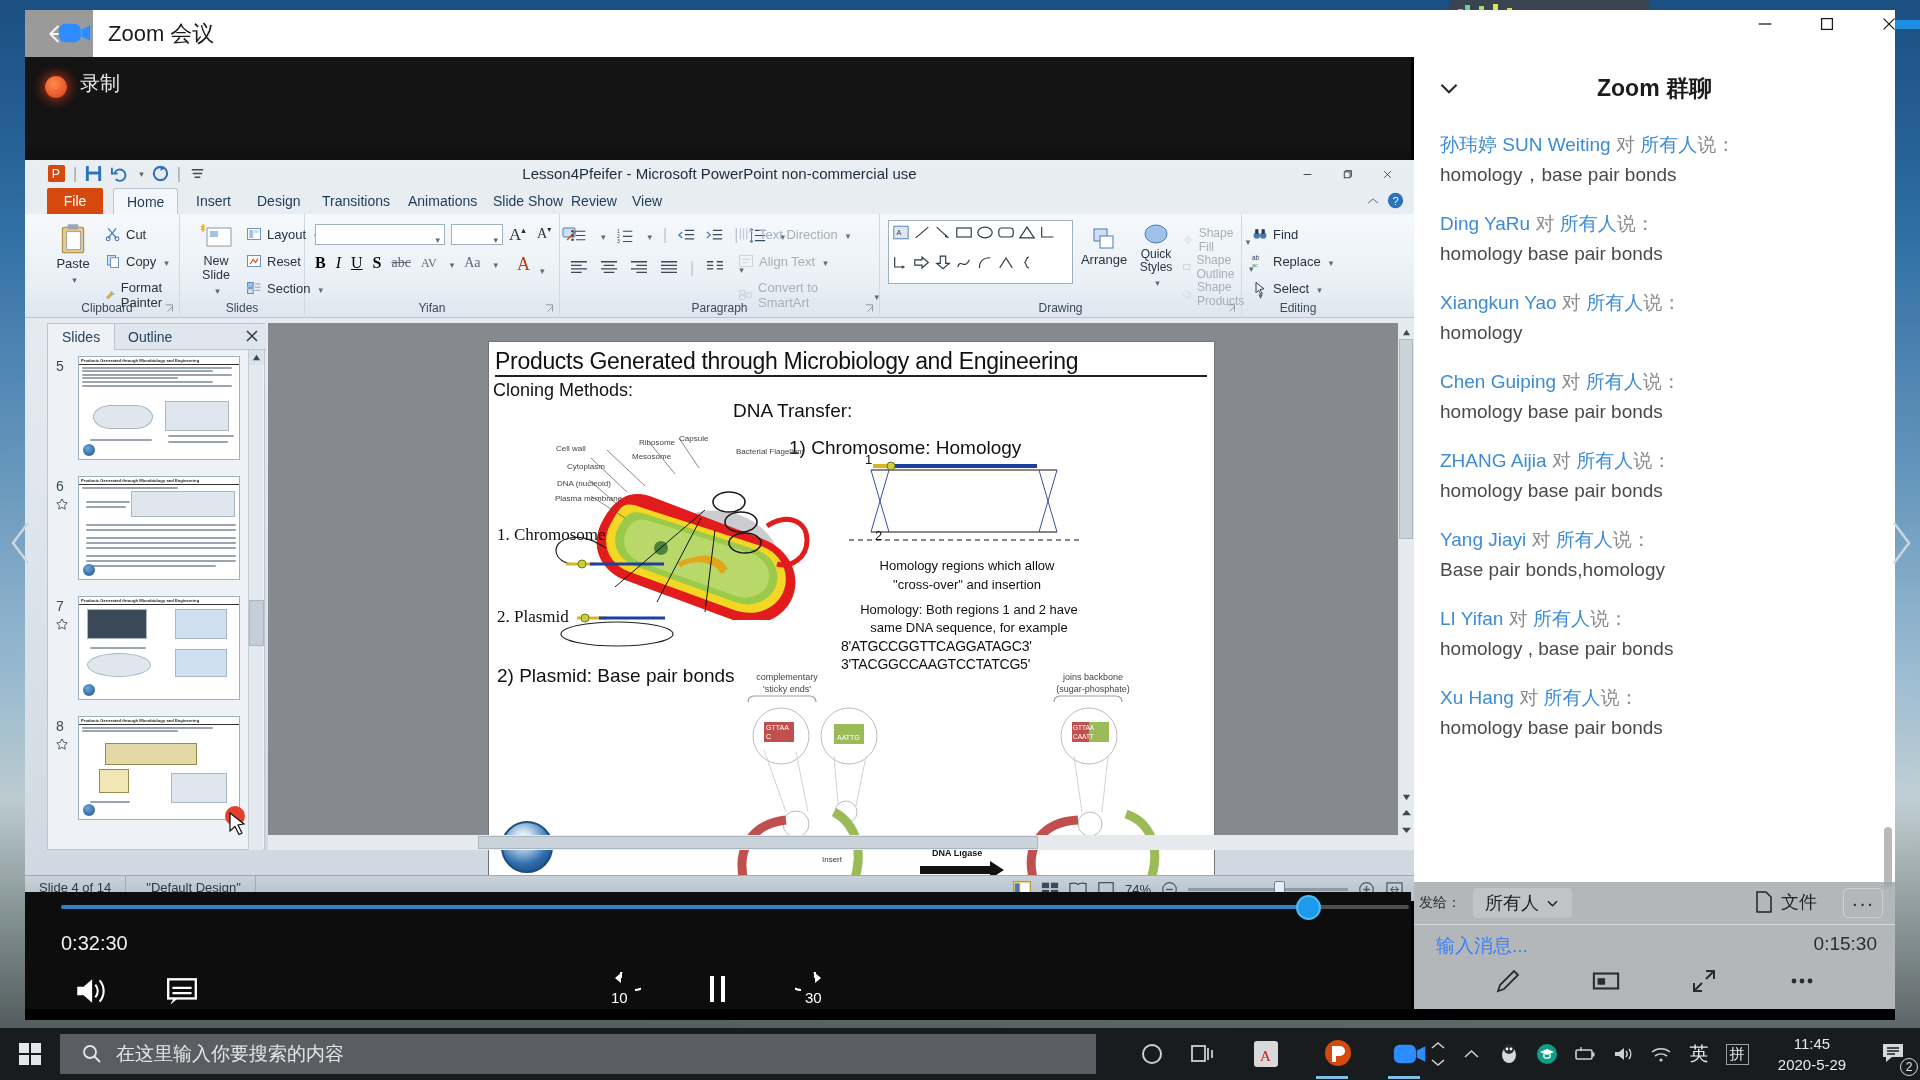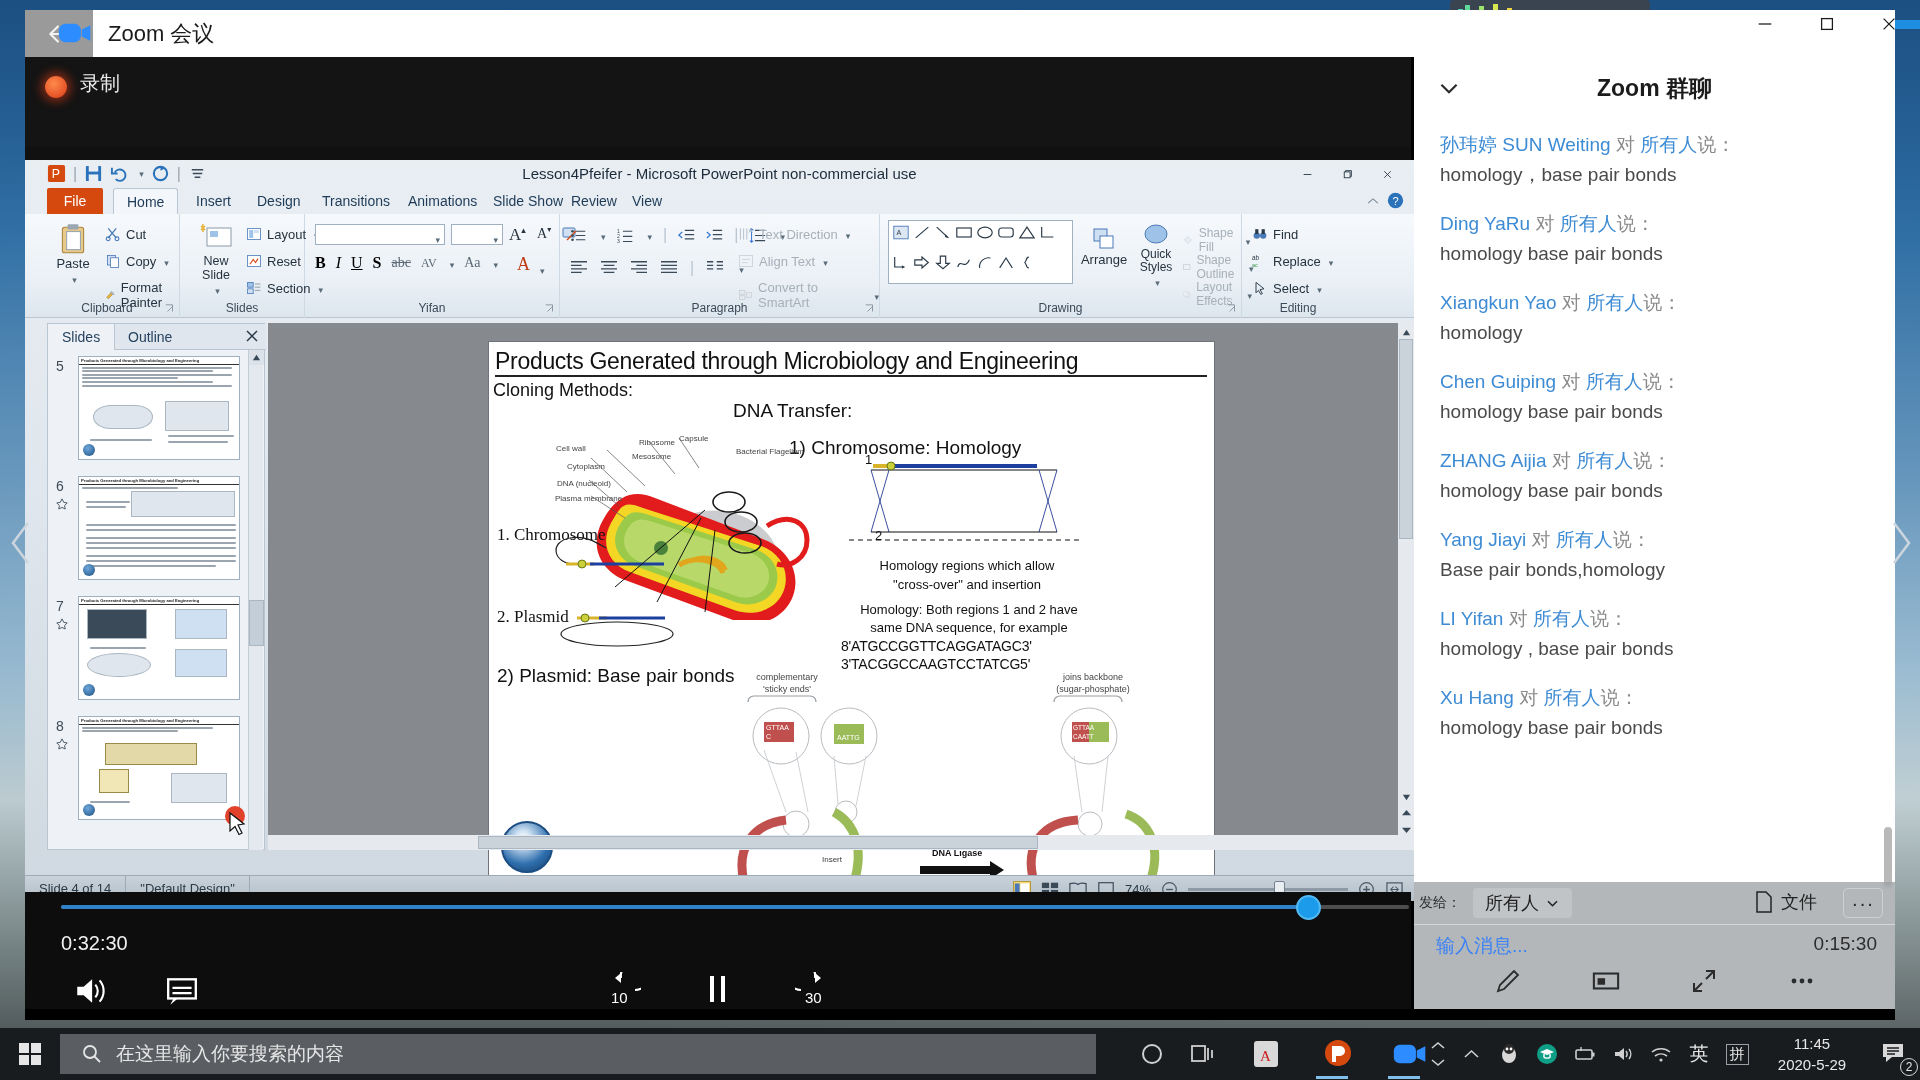--- a/index.html
+++ b/index.html
@@ -95,21 +95,21 @@
   .seq{position:absolute;font-size:14px;color:#111;letter-spacing:-.2px;}
   .micro-lbl{position:absolute;font-size:8px;color:#444;}
   .bact{position:absolute;left:60px;top:88px;width:300px;height:190px;}
   .s-logo{position:absolute;left:12px;bottom:12px;width:52px;height:52px;border-radius:50%;
      background:radial-gradient(circle at 42% 32%,#ffffff 0%,#cfe2f3 18%,#2f6fae 60%,#123a66 100%);
      border:2px solid #1d4e82;}
   #slide-vscroll{position:absolute;right:0;top:0;width:16px;height:527px;background:#e6eaee;}
   #slide-hscroll{position:absolute;left:0;bottom:0;width:1130px;height:15px;background:#e6eaee;}
   
   #ppt-status{position:absolute;left:0;bottom:0;width:1389px;height:26px;
-     background:linear-gradient(180deg,#c9d2da,#b3bec8);border-top:1px solid #9eabb6;display:flex;align-items:center;}
+     background:linear-gradient(180deg,#c9d2da,#b3bec8);border-top:1px solid #9eabb6;display:flex;align-items:flex-end;gap:6px;}
   .st-cell{font-size:13px;color:#2b3a47;padding:0 14px;border-right:1px solid #9eabb6;height:26px;line-height:26px;}
   #zoom-ctrls{position:absolute;right:10px;top:0;height:26px;display:flex;align-items:center;gap:10px;}
   .view-ico{width:18px;height:16px;}
   #zoom-pct{font-size:13px;color:#2b3a47;}
   #zs-track{width:160px;height:3px;background:#8e9aa5;position:relative;}
   #zs-knob{position:absolute;left:86px;top:-7px;width:11px;height:17px;background:#e9eef3;border:1px solid #75828d;border-radius:2px;}
   
   #chat-panel{position:absolute;left:1414px;top:57px;width:481px;height:952px;background:#fff;}
   #chat-head{position:absolute;left:0;top:0;width:481px;height:62px;background:#fff;}
   #chat-collapse{position:absolute;left:22px;top:18px;width:26px;height:26px;}
@@ -565,21 +565,21 @@
             <rect x="3" y="5" width="14" height="10" fill="none" stroke="#c6ced6" stroke-width="1.6"></rect>
           </svg>
         <span style="font-size:12px">Shape Outline</span>
           <span class="dd"></span>
       </div>
       <div class="ritem dim" style="position:absolute;left:302px;top:66px">
         <svg class="ricon" viewBox="0 0 20 20">
             <circle cx="9" cy="10" r="6" fill="#eef2f6" stroke="#c6ced6"></circle>
             <circle cx="13" cy="13" r="5" fill="none" stroke="#c6ced6"></circle>
           </svg>
-        <span style="font-size:12px">Layout Effects</span>
+        <span style="font-size:12px">Shape Products</span>
           <span class="dd"></span>
       </div>
       <div class="rglabel">Drawing</div>
       <svg style="position:absolute;right:4px;bottom:4px;width:10px;height:10px" viewBox="0 0 12 12">
           <path d="M1 1h8v8" fill="none" stroke="#7d8b98"></path>
           <path d="M3 9l6-6" stroke="#7d8b98"></path>
         </svg>
     </div>
 
     <div class="rgroup" style="left:1217px;width:112px;border-right:none">

